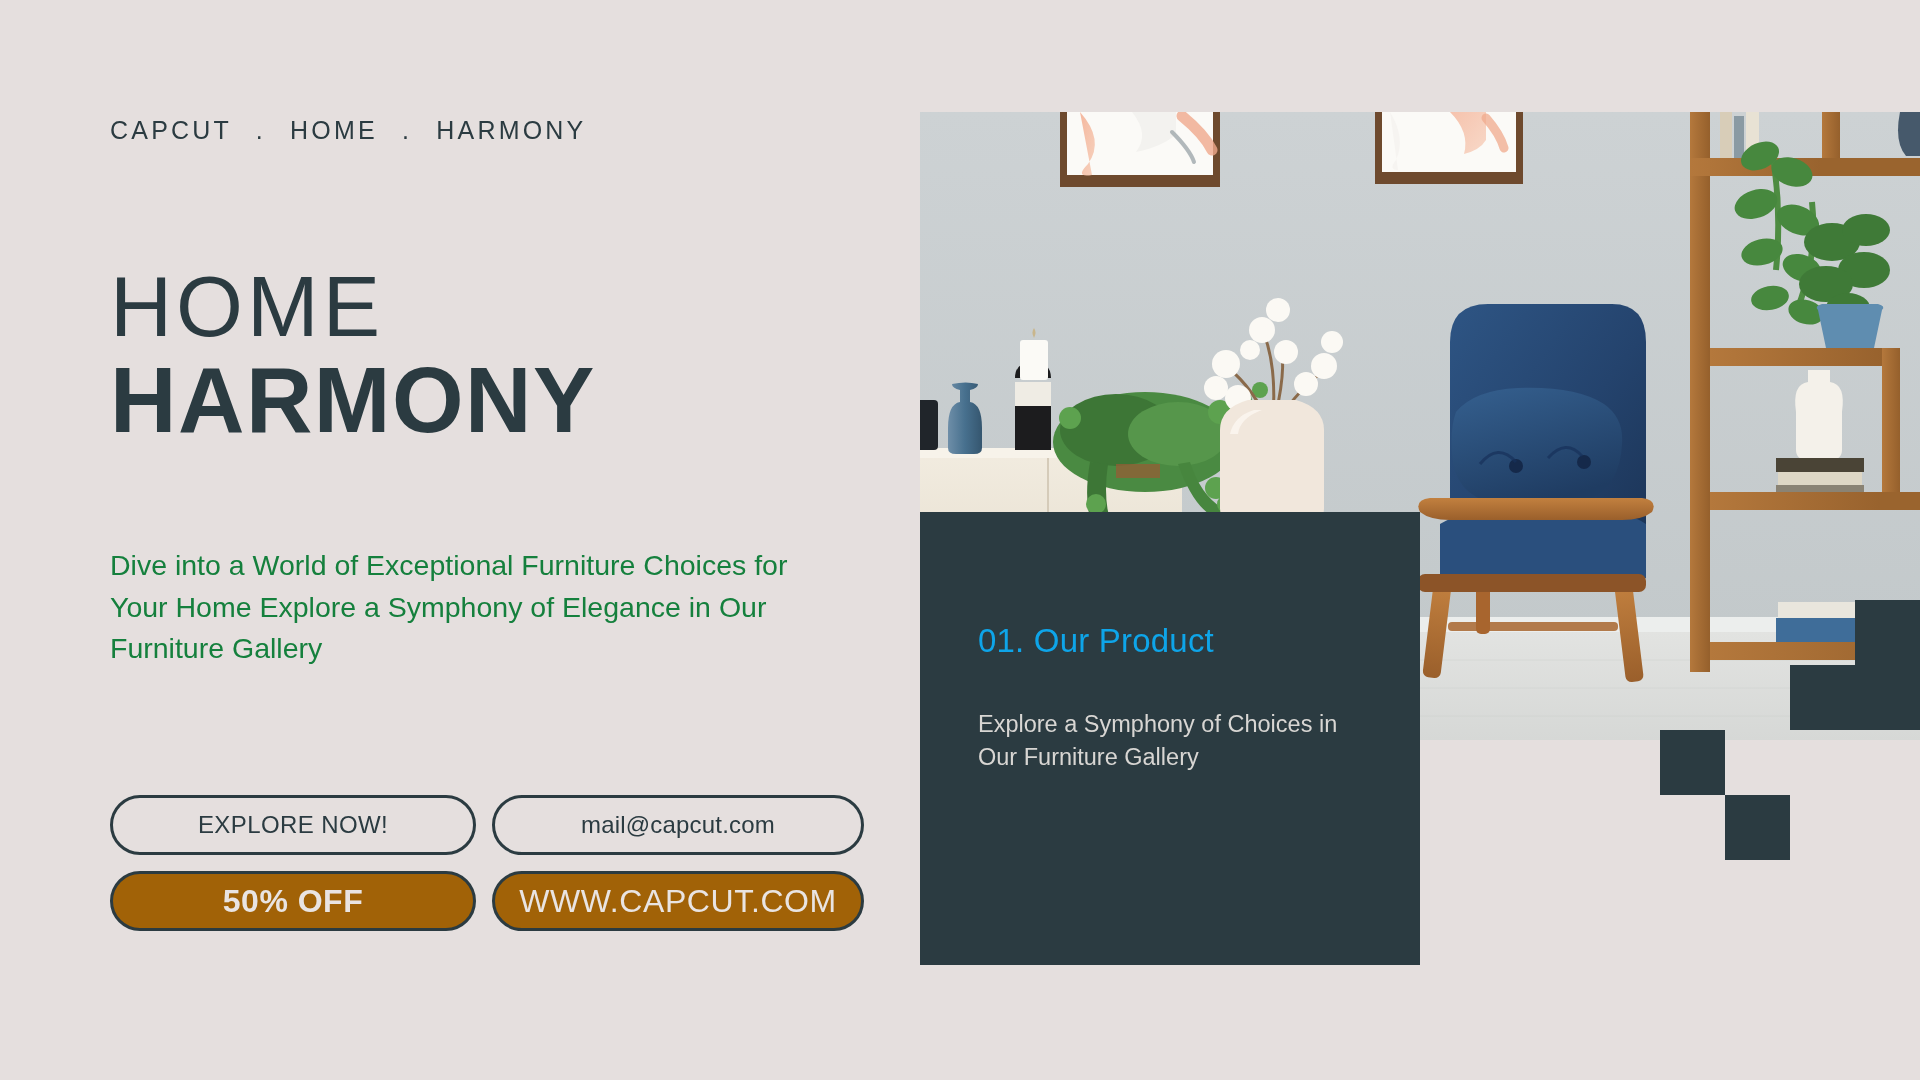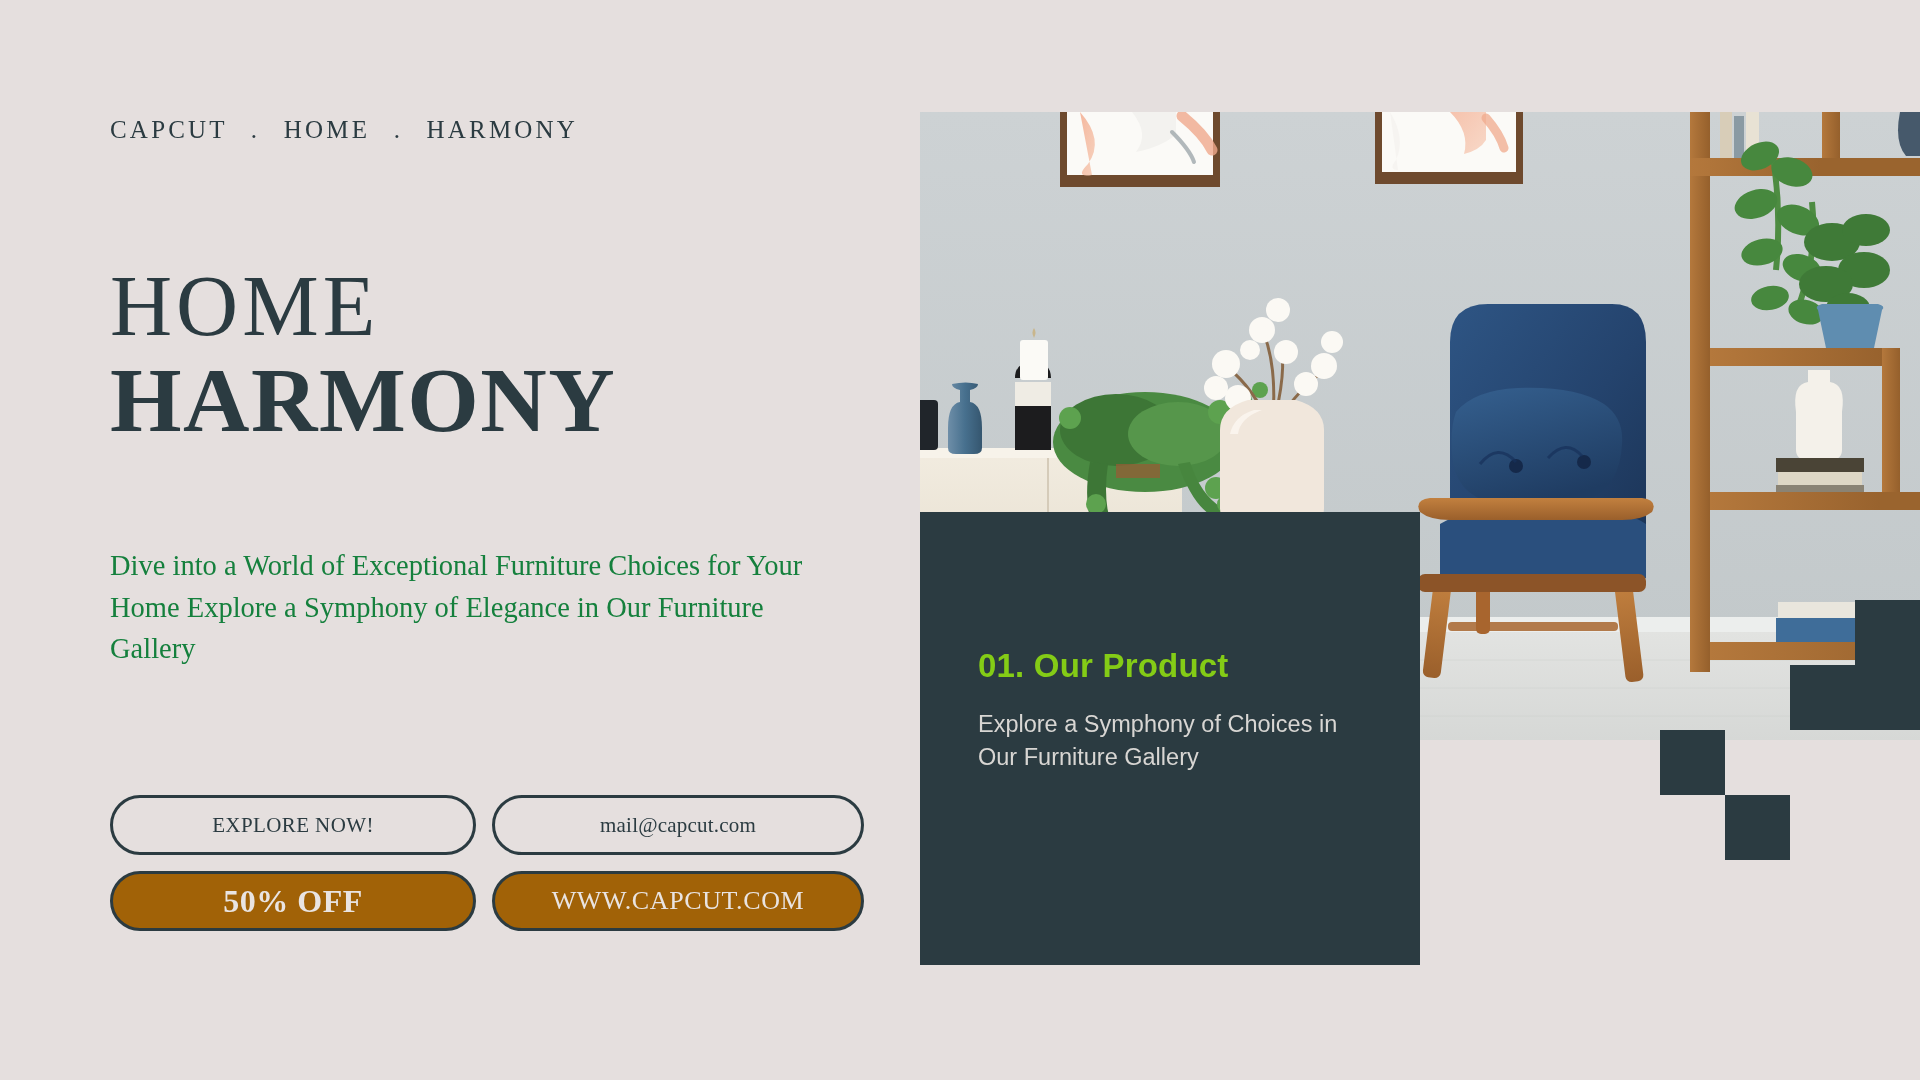--- a/index.html
+++ b/index.html
@@ -6,21 +6,21 @@
   * { margin:0; padding:0; box-sizing:border-box; }
   html,body { width:1920px; height:1080px; overflow:hidden; }
   body {
     background:#e5dfde;
     font-family:"Liberation Sans", sans-serif;
     color:#2b3b41;
     position:relative;
   }
 
   
-  .left-col { position:absolute; left:110px; top:0; width:800px; height:1080px;font-family:Liberation Serif, serif; }
+  .left-col { position:absolute; left:110px; top:0; width:800px; height:1080px; }
 
   .breadcrumb {
     position:absolute; left:0; top:116px;
     font-size:25px; letter-spacing:3.2px; font-weight:400;
     color:#2b3b41; white-space:nowrap;
   }
   .breadcrumb .sep { padding:0 14px; }
 
   .headline { position:absolute; left:0; top:265px; }
   .headline .line-light {
@@ -36,50 +36,50 @@
     position:absolute; left:0; top:545px; width:740px;
     font-size:28.5px; font-weight:400; line-height:1.46; color:#15803d;
   }
 
   
   .btn-grid { position:absolute; left:0; top:795px; }
   .btn-row { display:flex; gap:16px; margin-bottom:16px; }
   .btn {
     height:60px; border-radius:32px;
     display:flex; align-items:center; justify-content:center;
-    font-size:21px; white-space:nowrap; cursor:pointer;
+    font-size:24px; white-space:nowrap; cursor:pointer;
     user-select:none;
   }
   .btn-outline {
     border:3.5px solid #2b3b41; background:transparent; color:#2b3b41;
     font-weight:400;
   }
   .btn-solid {
     background:#a16207; color:#e9e4e2; border:3.5px solid #2b3b41;
   }
   .w-explore { width:366px; letter-spacing:0.4px; }
   .w-mail    { width:372px; letter-spacing:0.2px; }
   .w-off     { width:366px; font-weight:800; font-size:32px; letter-spacing:0.5px; }
-  .w-site    { width:372px; letter-spacing:0.6px; font-size:26px; }
+  .w-site    { width:372px; letter-spacing:0.6px; font-size:32px; }
 
   
   .photo {
     position:absolute; left:920px; top:112px; width:1000px; height:628px;
     overflow:hidden; background:#c9ced1;
   }
   .photo-svg { width:100%; height:100%; display:block; }
 
   
   .panel {
     position:absolute; left:920px; top:512px; width:500px; height:453px;
     background:#2b3b41;
   }
   .panel-title {
     position:absolute; left:58px; top:110px;
-    font-size:33px; font-weight:700; color:#84cc16; letter-spacing:0.2px;margin-top:25px;
+    font-size:33px; font-weight:400; color:#0ea5e9; letter-spacing:0.2px;
   }
   .panel-body {
     position:absolute; left:58px; top:196px; width:390px;
     font-size:23.5px; font-weight:400; line-height:1.42; color:#d8d6d3;
   }
 
   
   .checker { position:absolute; }
   .sq { position:absolute; background:#2b3b41; }
 </style>

